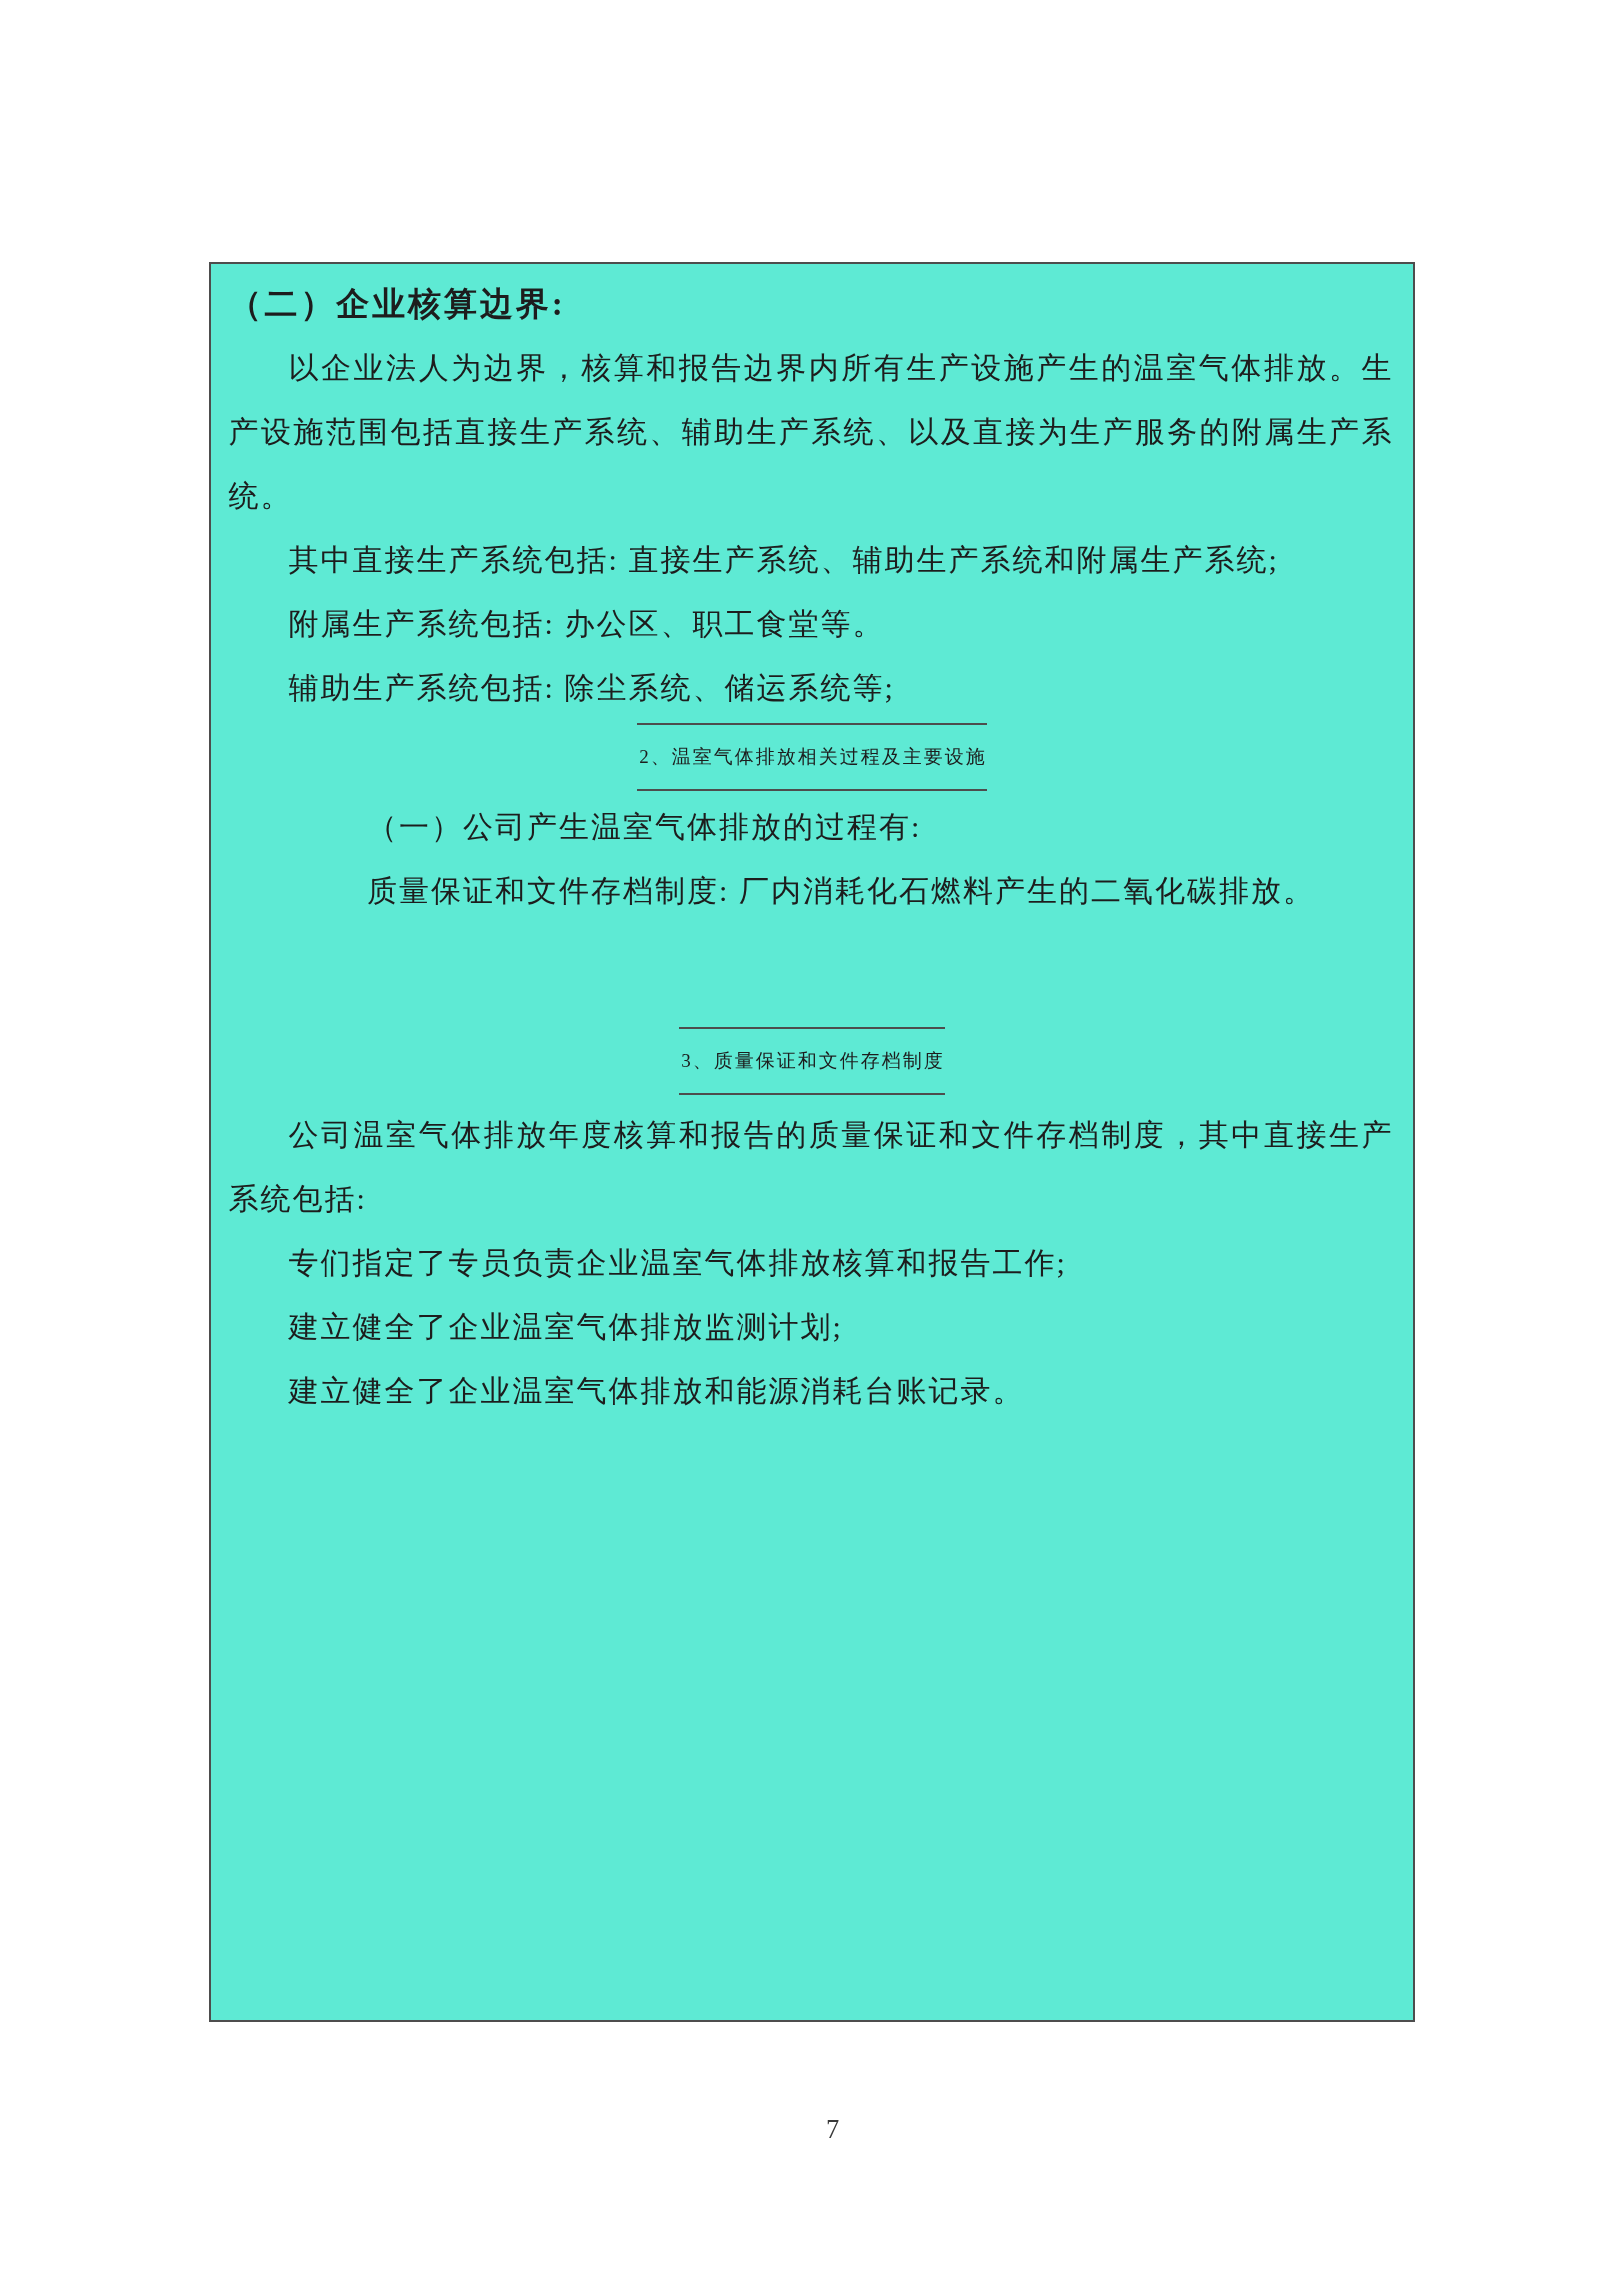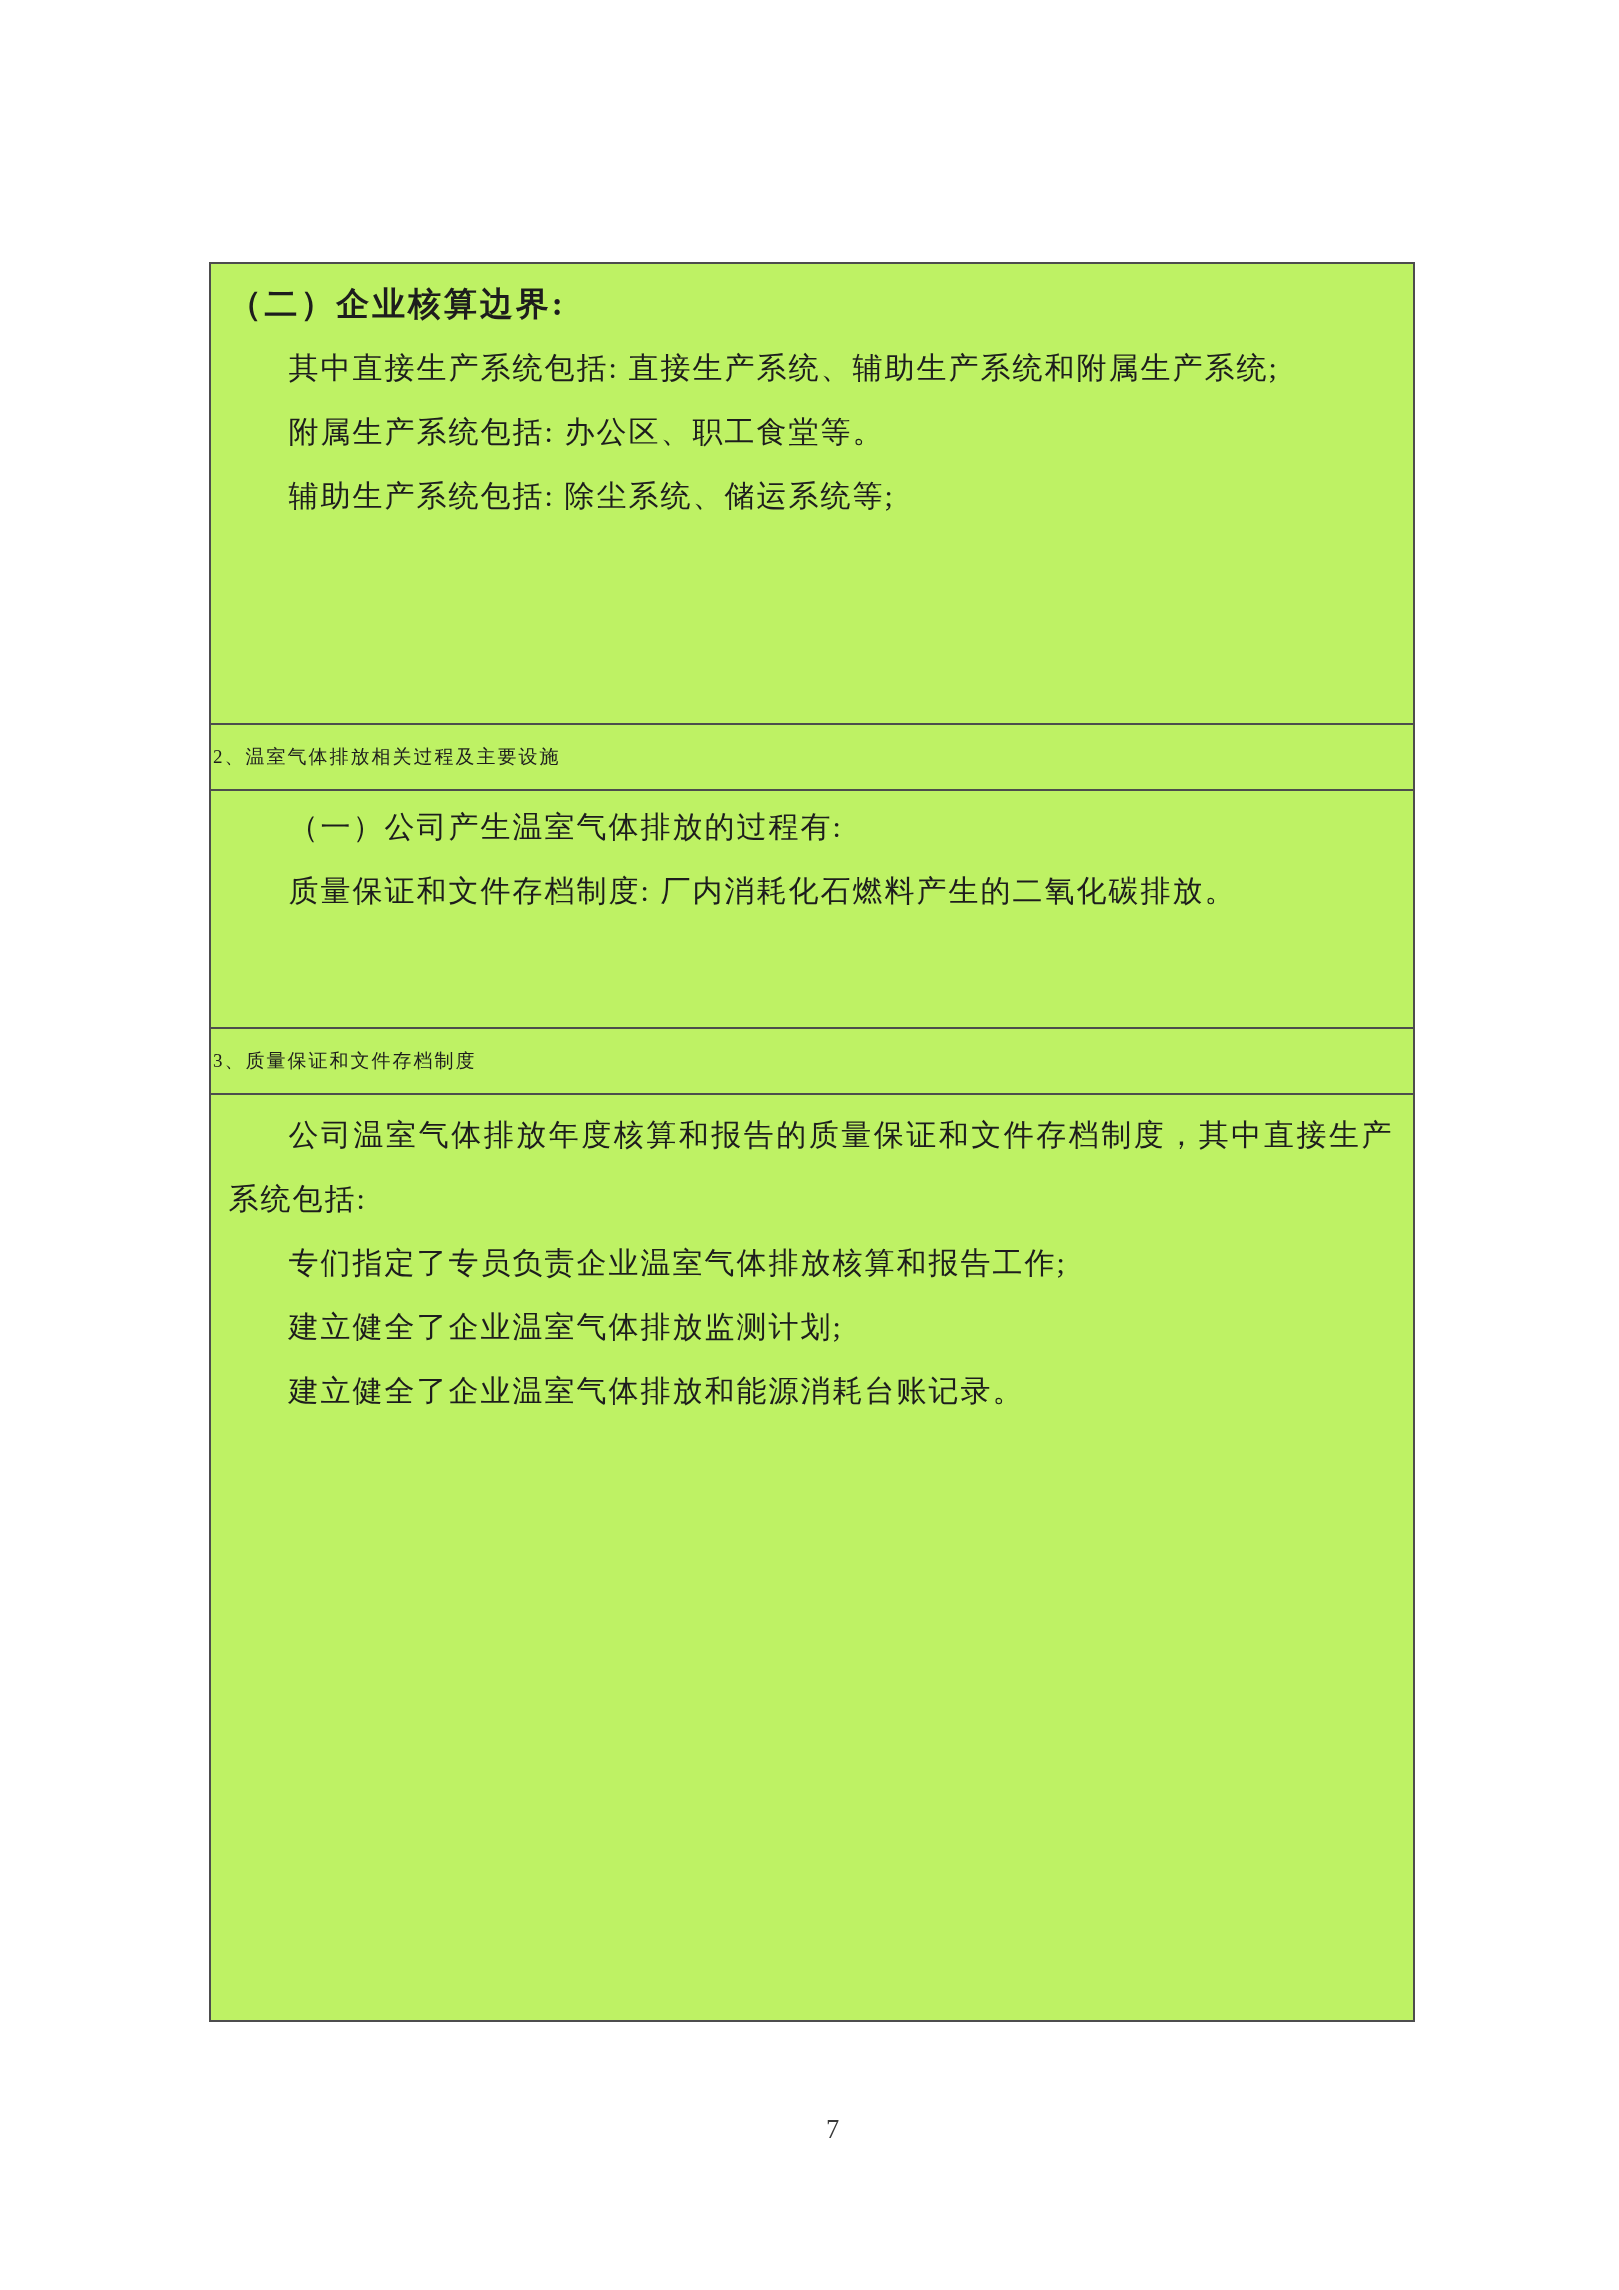--- a/index.html
+++ b/index.html
@@ -19,21 +19,22 @@
   .doc-table {
     position: absolute;
     left: 209px;
     top: 262px;
     width: 1206px;
     height: 1760px;
     border: 2px solid #4d4d4d;
     box-sizing: border-box;
     display: flex;
     flex-direction: column;
-    background: #bef264;
+    background: #5eead4;
+    align-items: center;
   }
   .cell {
     box-sizing: border-box;
     overflow: hidden;
     padding-left: 17.6px;
     padding-right: 19.6px;
   }
   .cell-1 { height: 459px; padding-top: 7.8px; }
   .cell-3 { height: 236px; padding-top: 3.9px; }
   .cell-5 { flex: 1; padding-top: 7.8px; }
@@ -79,20 +80,21 @@
 </style>
 </head>
 <body>
 
 <div class="page">
 
   <div class="doc-table">
 
     <div class="cell cell-1">
       <p class="heading">（二）企业核算边界:</p>
+      <p class="para">以企业法人为边界，核算和报告边界内所有生产设施产生的温室气体排放。生产设施范围包括直接生产系统、辅助生产系统、以及直接为生产服务的附属生产系统。</p>
       <p class="para">其中直接生产系统包括: 直接生产系统、辅助生产系统和附属生产系统;</p>
       <p class="para">附属生产系统包括: 办公区、职工食堂等。</p>
       <p class="para">辅助生产系统包括: 除尘系统、储运系统等;</p>
     </div>
 
     <div class="row-header">
       <span>2、温室气体排放相关过程及主要设施</span>
     </div>
 
     <div class="cell cell-3">

